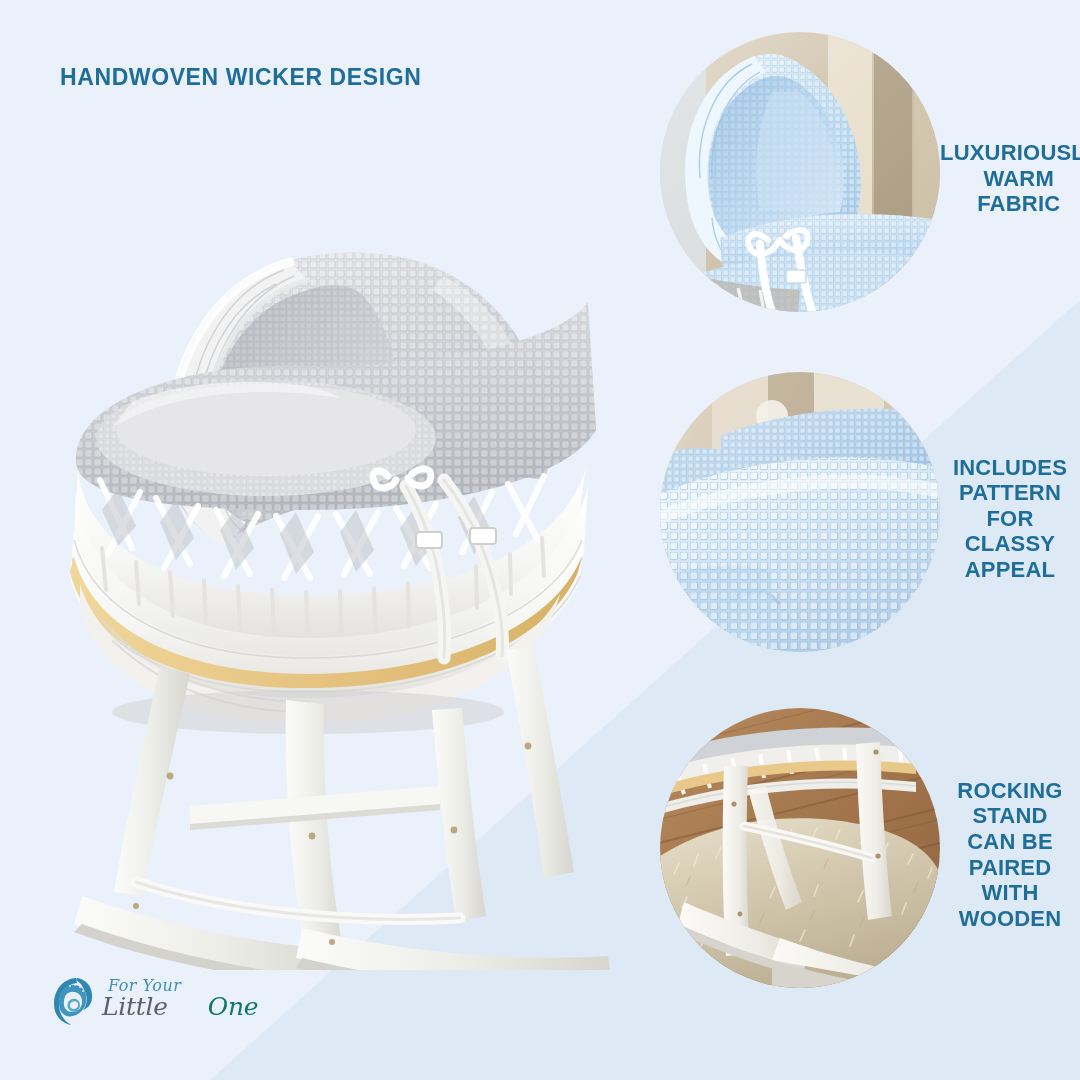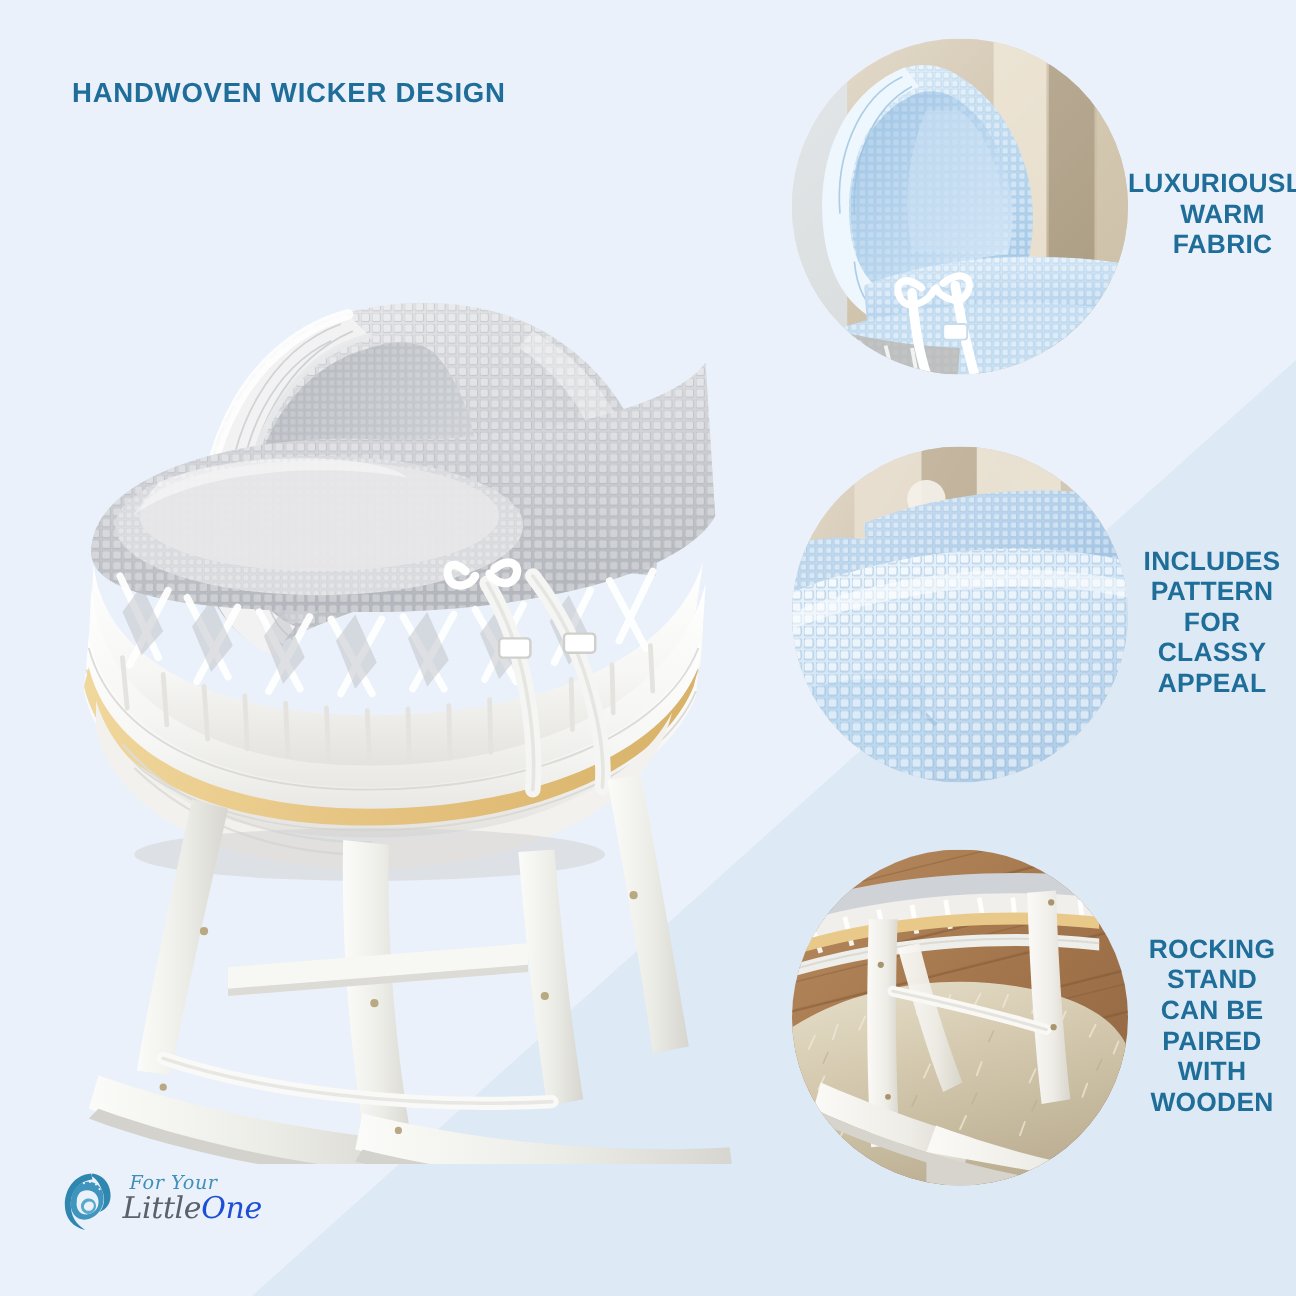--- a/index.html
+++ b/index.html
@@ -95,21 +95,21 @@
   }
   .logo-line2 {
     position:absolute; left:0px; top:18px;
     font-family:"DejaVu Serif", serif;
     font-style:italic;
     font-size:25px;
     color:#5a6168;
     letter-spacing:-0.3px;
     white-space:nowrap;
   }
-  .logo-line2 .accent { color:#1d4ed8; }
+  .logo-line2 .accent { color:#0f766e;margin-left:40px; }
 </style>
 </head>
 <body>
 
 <div id="infographic">
 
   <div class="diagonal-wedge"></div>
 
   <div class="content">
 

